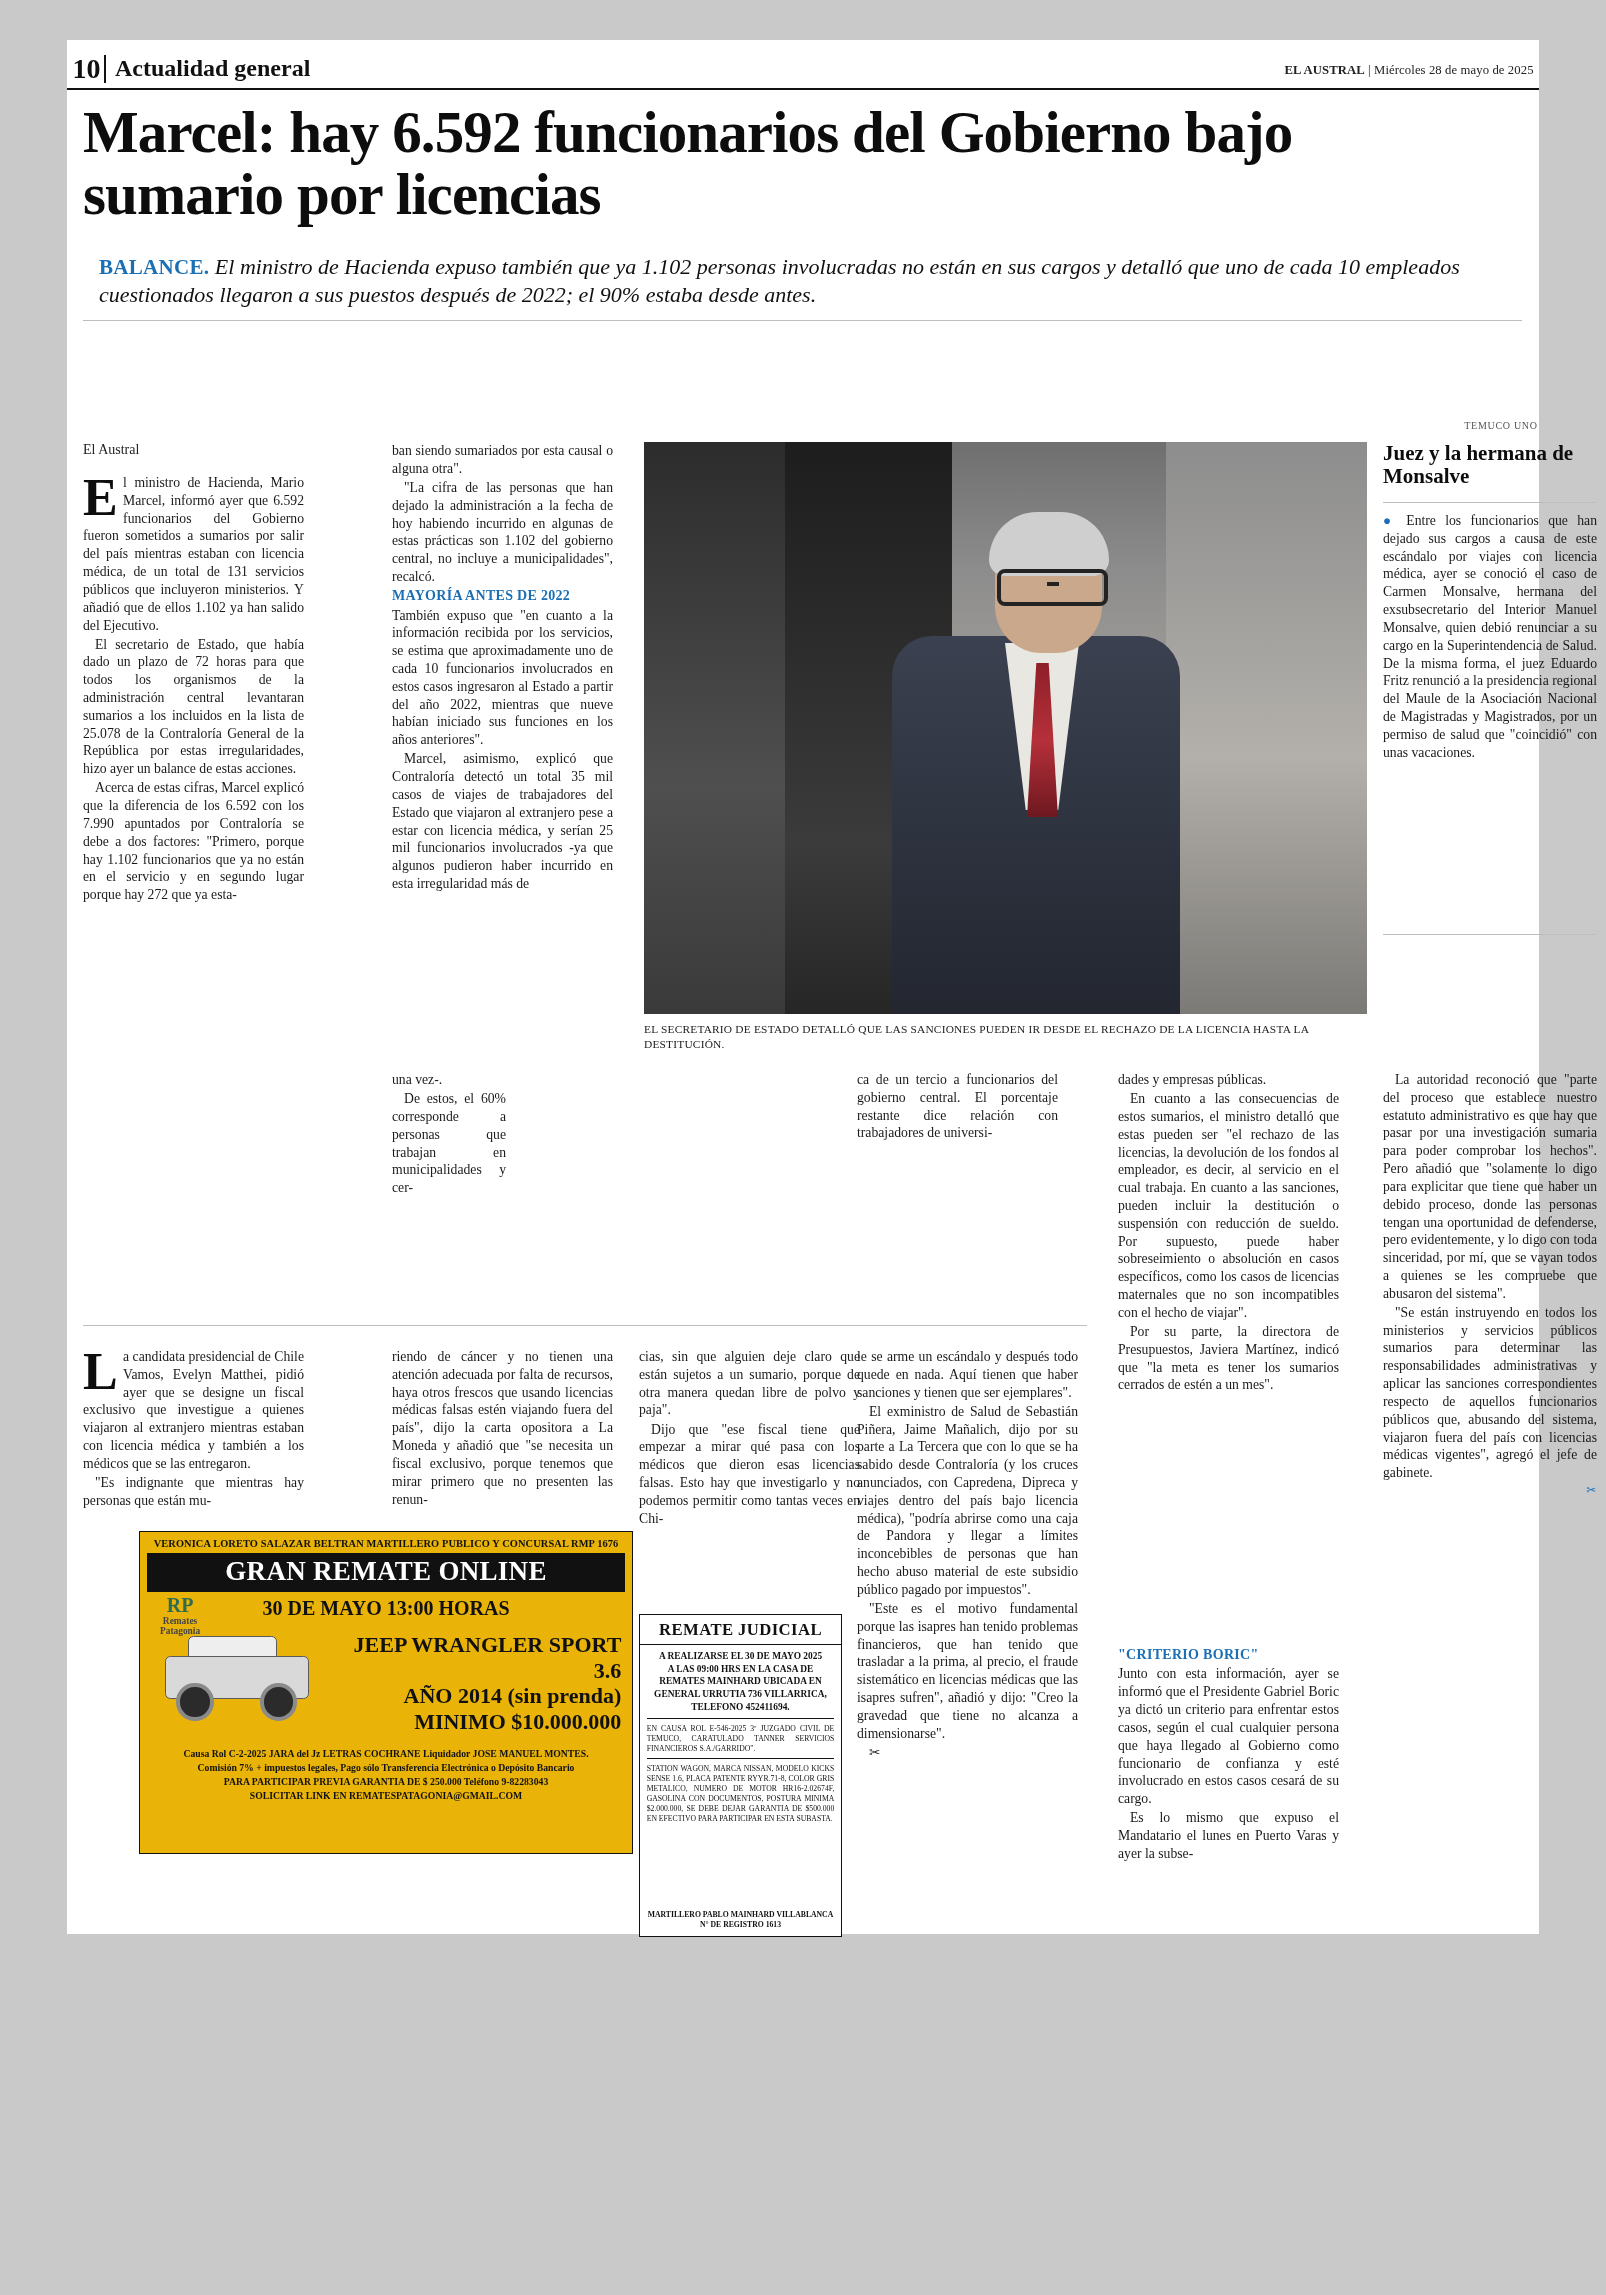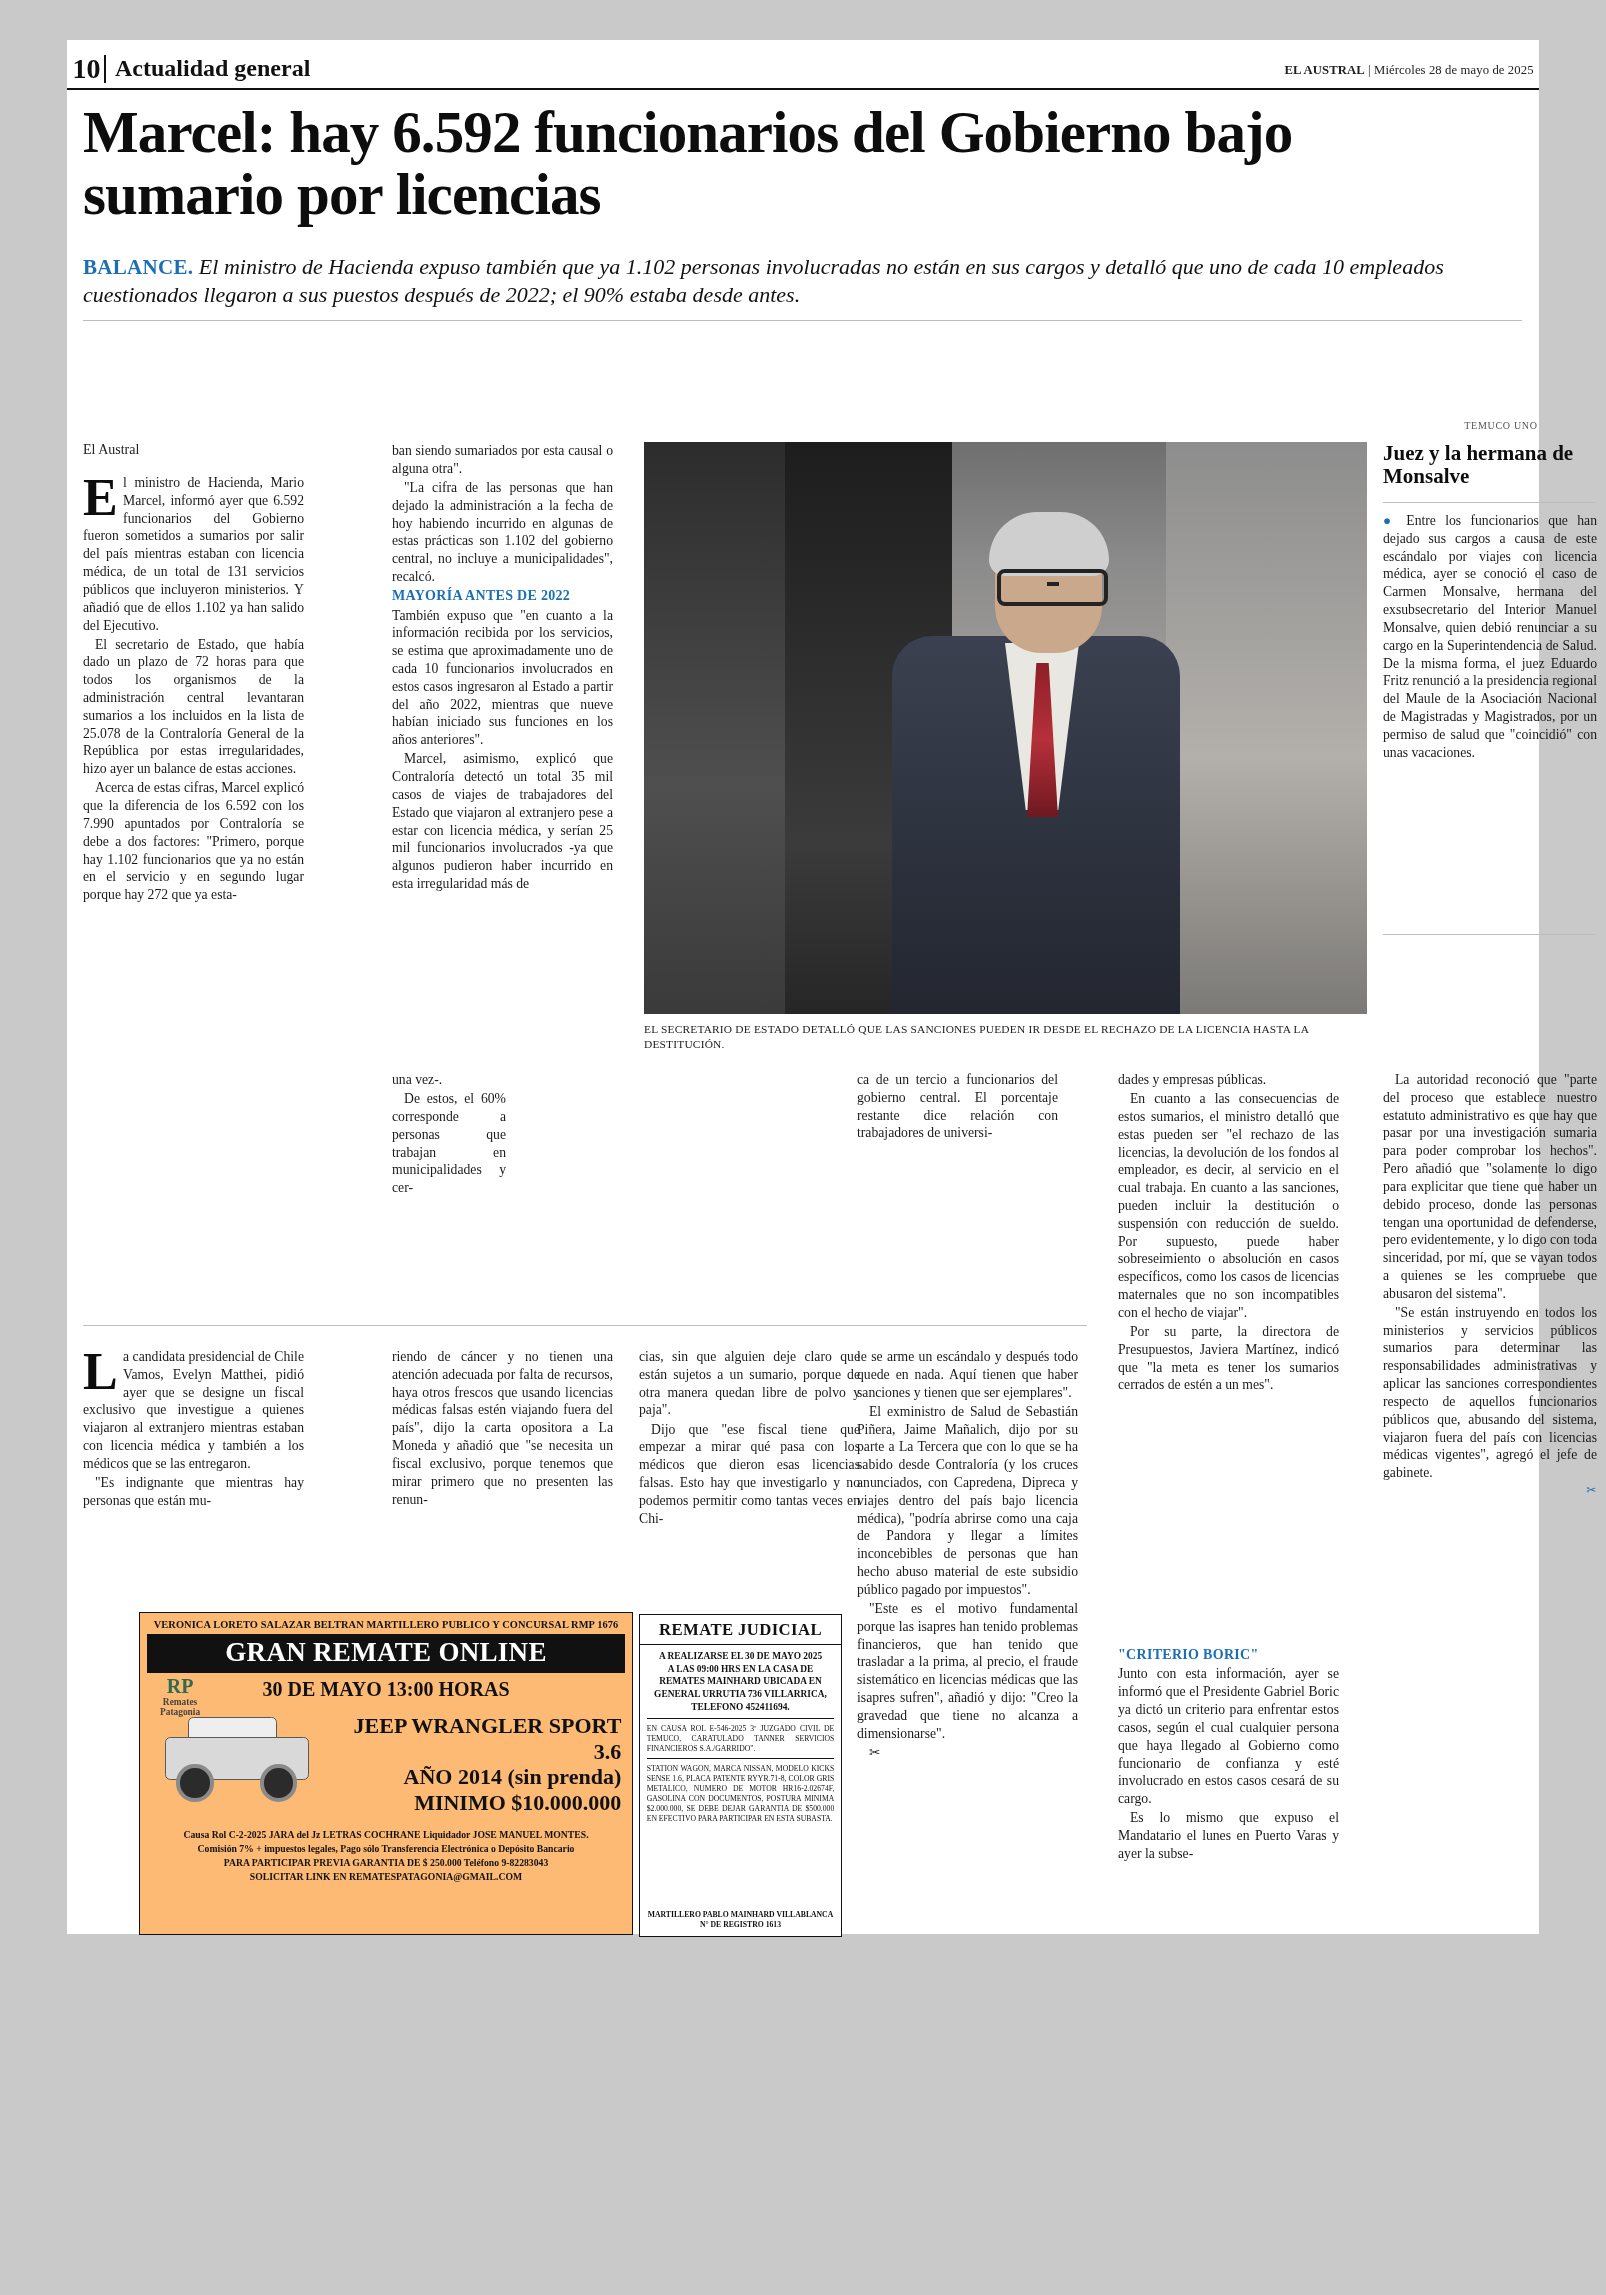--- a/index.html
+++ b/index.html
@@ -75,21 +75,21 @@
     top: 62px;
     width: 1379px;
     font-size: 59px;
     line-height: 1.05;
     font-weight: bold;
     color: #0d0d0d;
     letter-spacing: -0.9px;
   }
   .standfirst {
     position: absolute;
-    left: 16px;
+    left: 32px;
     top: 213px;
     width: 1439px;
     font-size: 22px;
     line-height: 1.28;
     font-style: italic;
     color: #111;
   }
   .standfirst .kicker {
     font-style: normal;
     font-weight: bold;
@@ -284,25 +284,25 @@
     top: 1285px;
     width: 1004px;
     height: 0.7px;
     background: #bdbdbd;
   }
 
   
   .ad1 {
     position: absolute;
     left: 72px;
-    top: 1572px;
+    top: 1491px;
     width: 492px;
     height: 321px;
     border: 1.3px solid #111;
-    background: #fdba74;
+    background: #eab308;
     overflow: hidden;
   }
   .ad1-head {
     text-align: center;
     font-size: 10.4px;
     font-weight: bold;
     letter-spacing: 0.1px;
     padding: 6px 4px 2.7px 4px;
     color: #111;
   }

